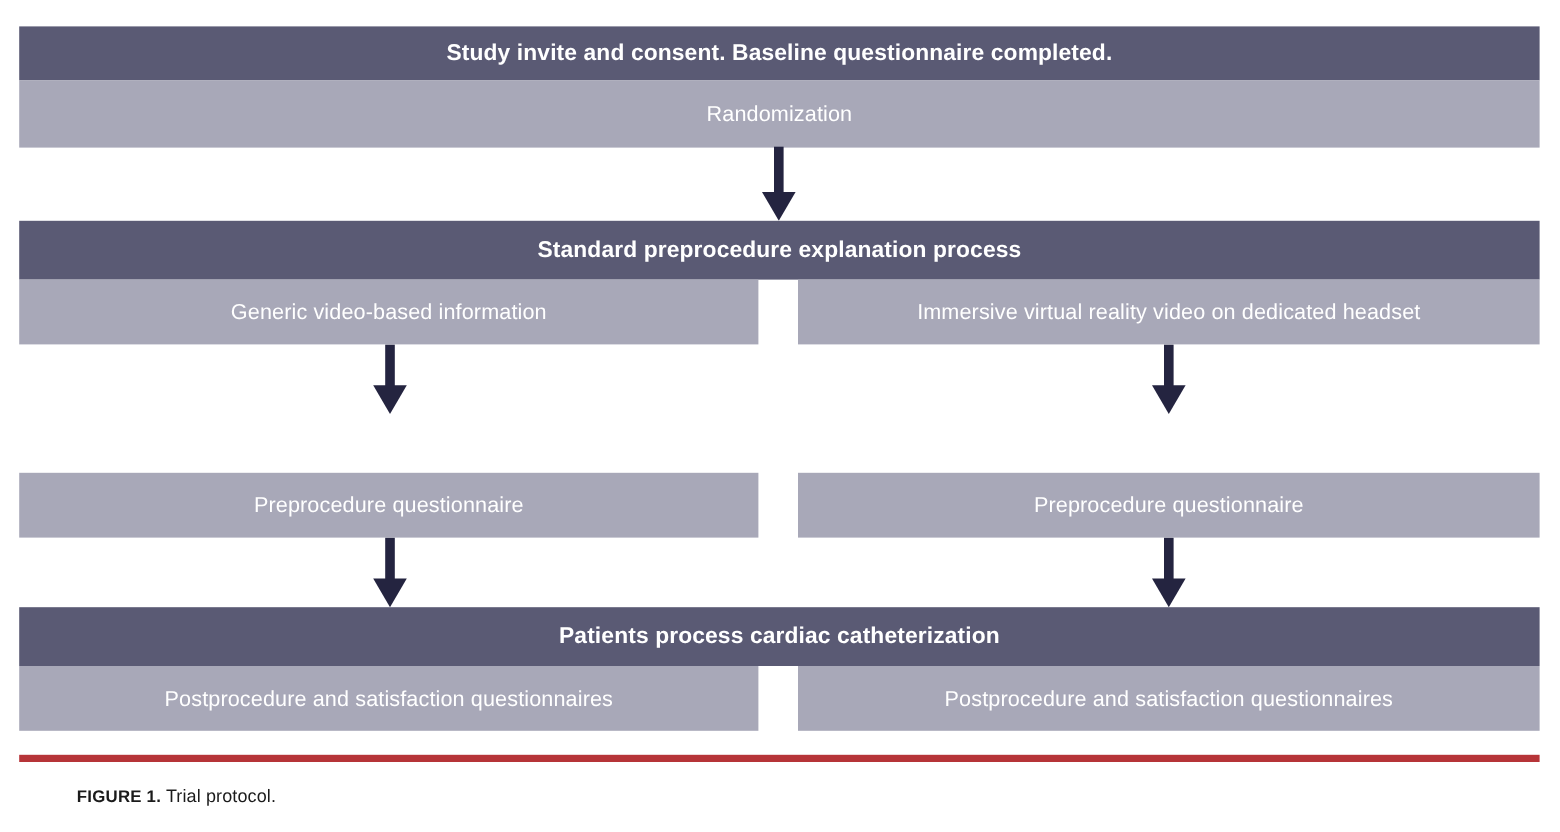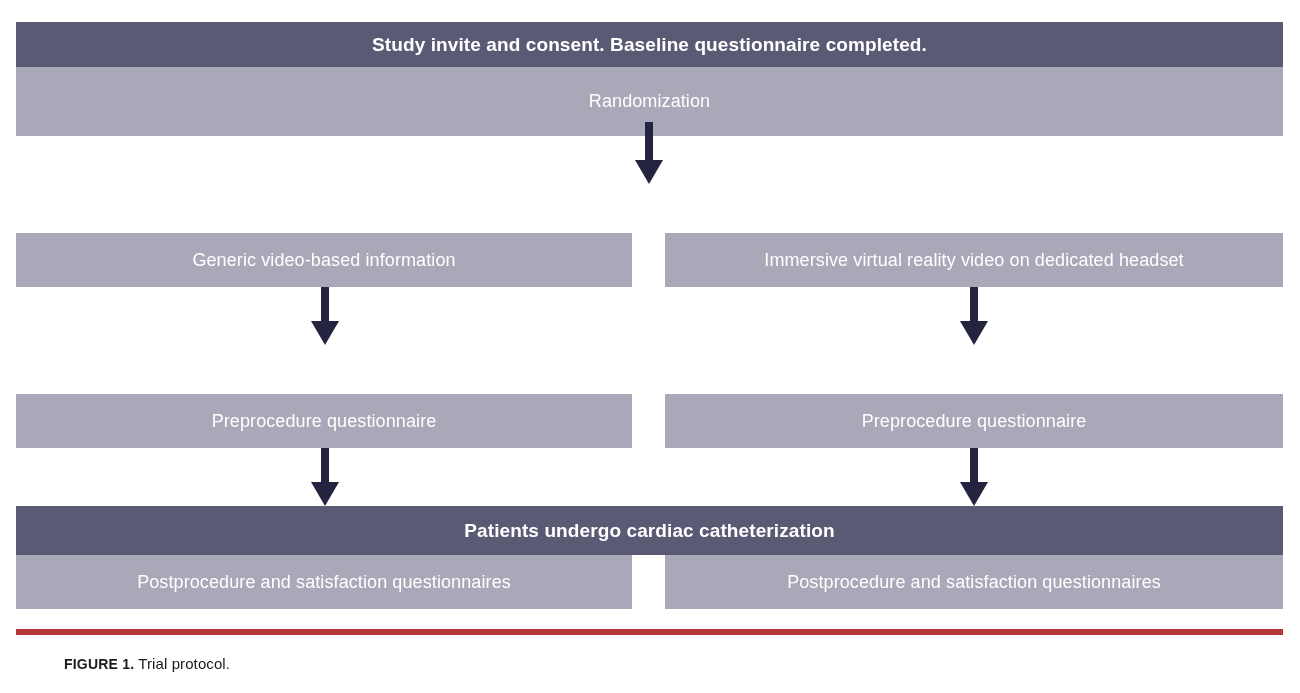--- a/index.html
+++ b/index.html
@@ -42,21 +42,21 @@
   .band-light {
     background: #a8a8b8;
     color: #ffffff;
     font-size: 18px;
     font-weight: 400;
     letter-spacing: 0.1px;
   }
 
   
   .s1-head  { left: 16px;  top: 22px;  width: 1267px; height: 45px; }
-  .s1-sub   { left: 16px;  top: 67px;  width: 1267px; height: 69px; }
+  .s1-sub   { left: 16px;  top: 67px;  width: 1267px; height: 56px; }
 
   
   .s2-head  { left: 16px;  top: 184px; width: 1267px; height: 49px; }
   .s2-left  { left: 16px;  top: 233px; width: 616px;  height: 54px; }
   .s2-right { left: 665px; top: 233px; width: 618px;  height: 54px; }
 
   
   .s3-head  { left: 16px;  top: 345px; width: 1267px; height: 49px; }
   .s3-left  { left: 16px;  top: 394px; width: 616px;  height: 54px; }
   .s3-right { left: 665px; top: 394px; width: 618px;  height: 54px; }
@@ -117,20 +117,21 @@
 
   <div class="band band-light s1-sub">Randomization</div>
 
   <div class="arrow a-center-1">
     <svg width="34" height="62" viewBox="0 0 34 62" xmlns="http://www.w3.org/2000/svg">
       <rect x="13" y="0" width="8" height="42" fill="#242440"></rect>
       <path d="M3 38 L17 62 L31 38 Z" fill="#242440"></path>
     </svg>
   </div>
 
+  <div class="band band-dark s2-head">Standard preprocedure explanation process</div>
 
   <div class="band band-light s2-right">Immersive virtual reality video on dedicated headset</div>
 
   <div class="band band-light s2-left">Generic video-based information</div>
 
   <div class="arrow a-left-2">
     <svg width="34" height="58" viewBox="0 0 34 58" xmlns="http://www.w3.org/2000/svg">
       <rect x="13" y="0" width="8" height="38" fill="#242440"></rect>
       <path d="M3 34 L17 58 L31 34 Z" fill="#242440"></path>
     </svg>
@@ -155,21 +156,21 @@
     </svg>
   </div>
 
   <div class="arrow a-right-3">
     <svg width="34" height="58" viewBox="0 0 34 58" xmlns="http://www.w3.org/2000/svg">
       <rect x="13" y="0" width="8" height="38" fill="#242440"></rect>
       <path d="M3 34 L17 58 L31 34 Z" fill="#242440"></path>
     </svg>
   </div>
 
-  <div class="band band-dark s4-head">Patients undergo cardiac catheterization</div>
+  <div class="band band-dark s4-head">Patients process cardiac catheterization</div>
 
   <div class="band band-light s4-left">Postprocedure and satisfaction questionnaires</div>
 
   <div class="band band-light s4-right">Postprocedure and satisfaction questionnaires</div>
 
   <div class="rule"></div>
 
   <div class="caption">
     <span class="cap-label">FIGURE 1.</span><span class="cap-text"> Trial protocol.</span>
   </div>

